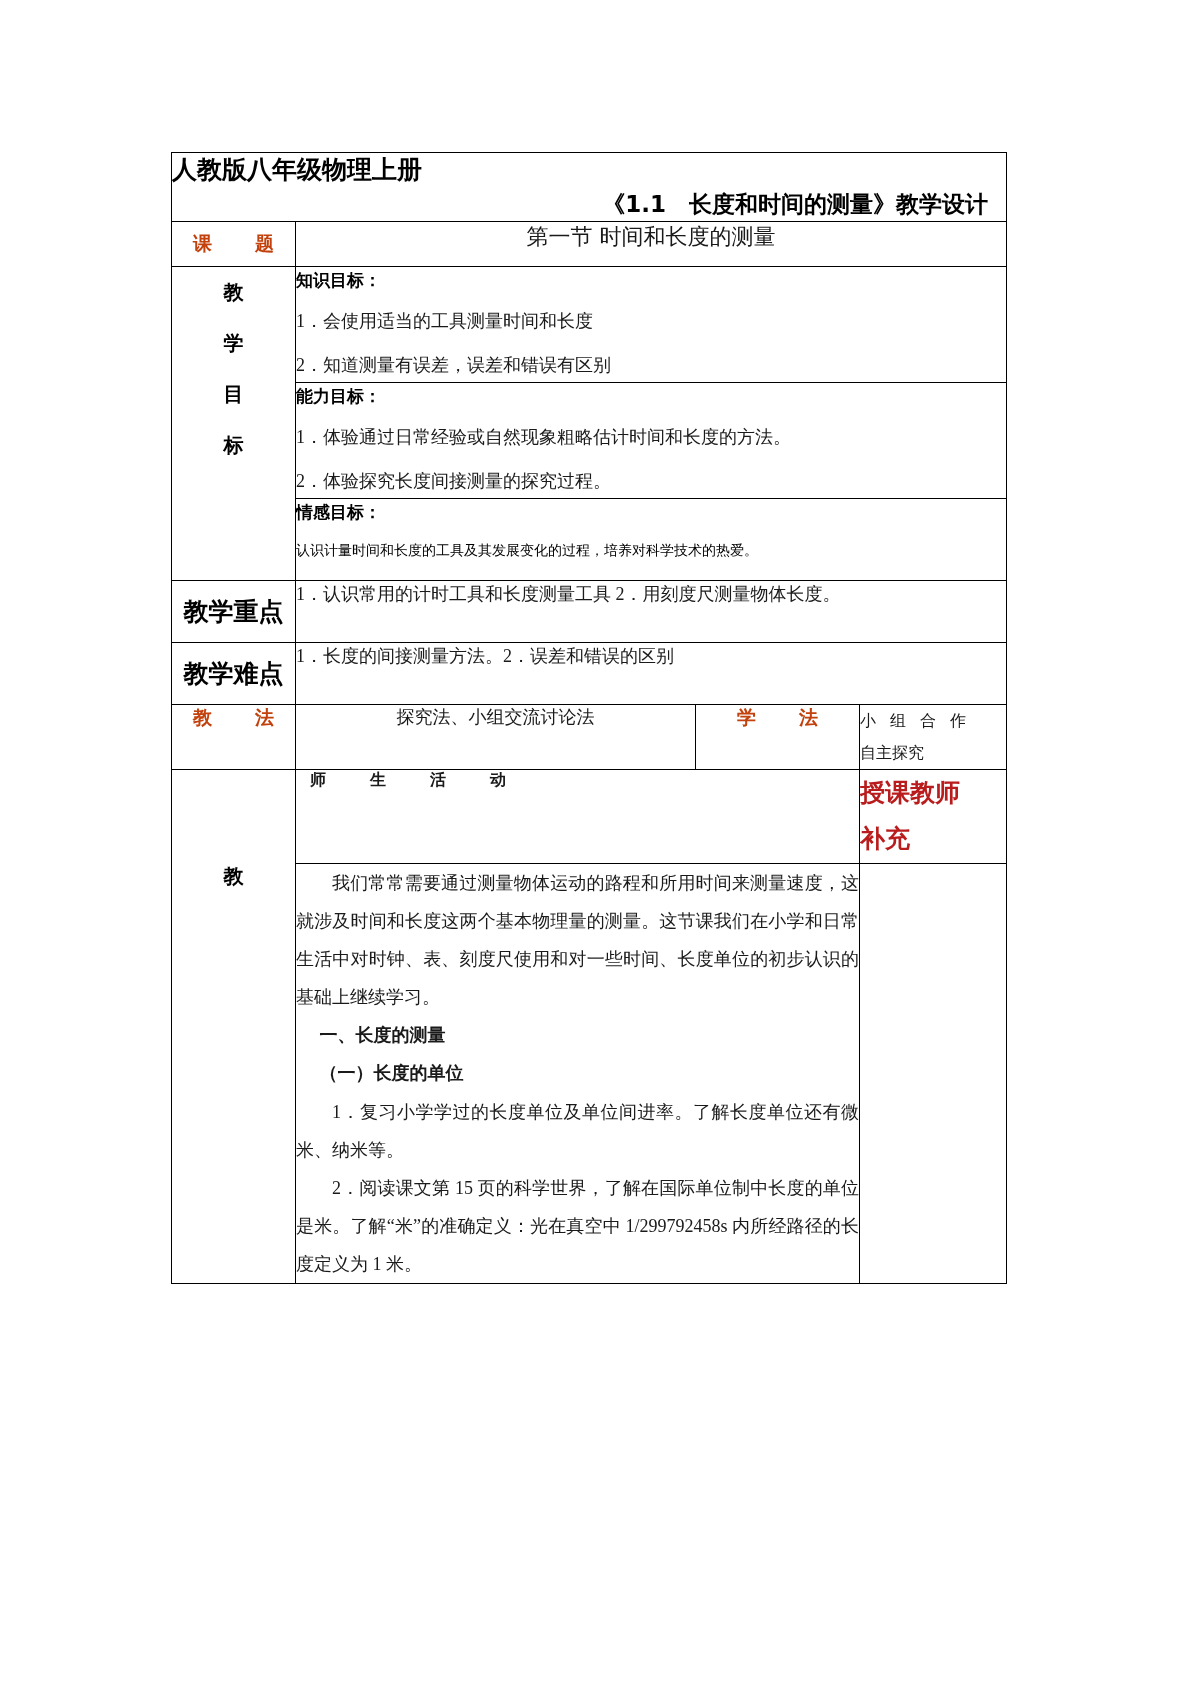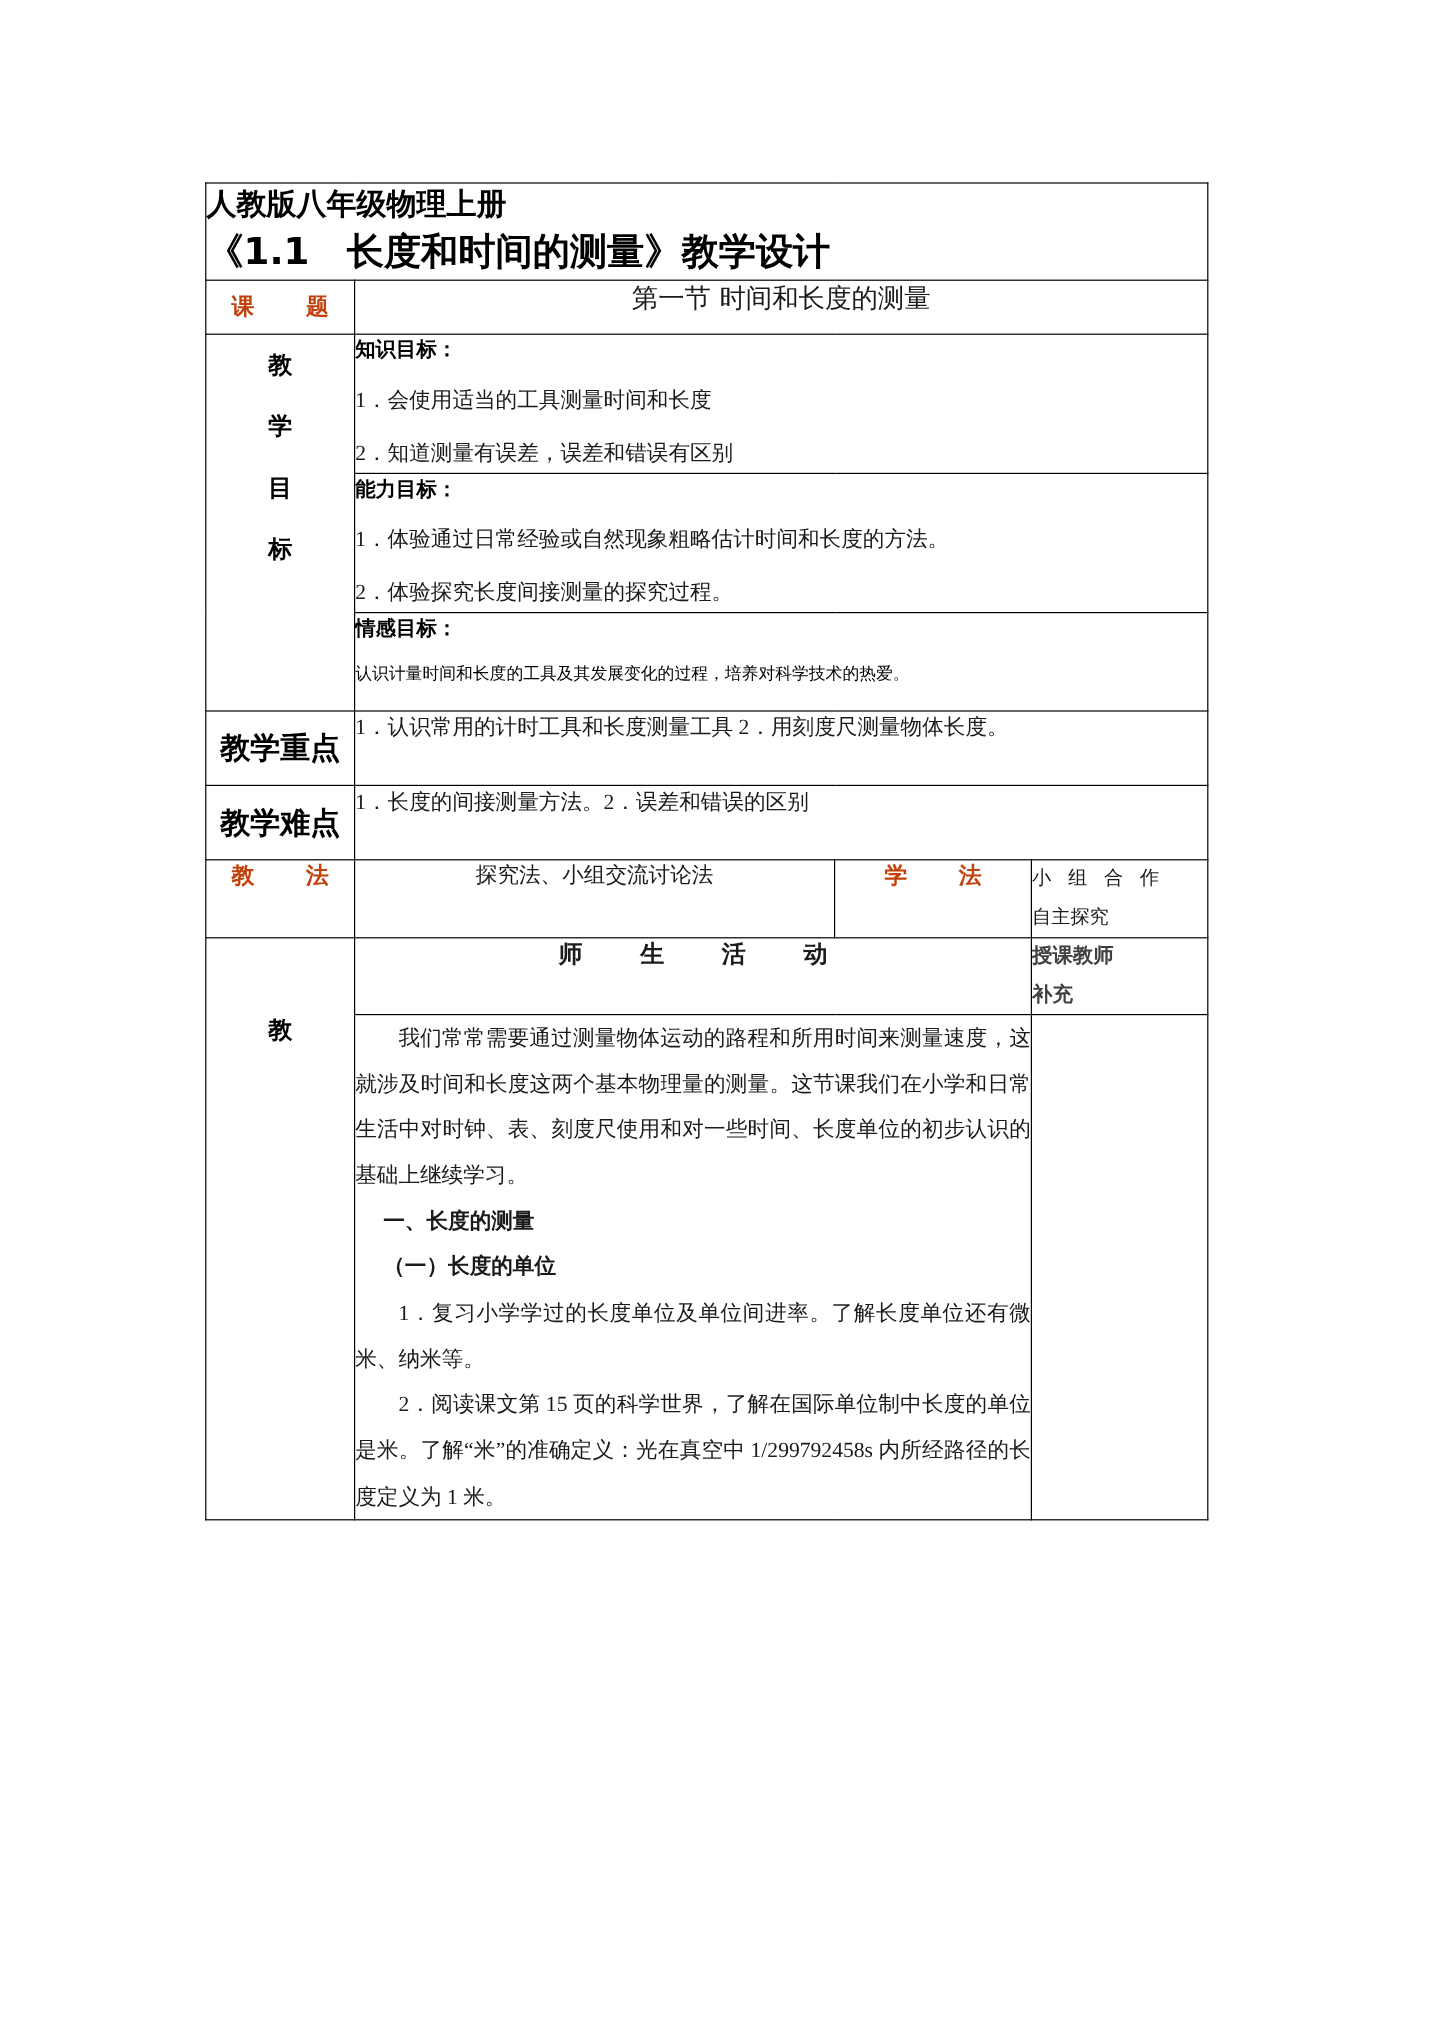--- a/index.html
+++ b/index.html
@@ -49,23 +49,23 @@
     font-family: "DejaVu Sans", "Liberation Sans", sans-serif;
     font-weight: bold;
     font-size: 25px;
     line-height: 1.35;
     letter-spacing: 0px;
     color: #000;
   }
   .lesson-title {
     font-family: "DejaVu Sans", "Liberation Sans", sans-serif;
     font-weight: bold;
-    font-size: 31px;
+    font-size: 23px;
     line-height: 1.5;
-    text-align: left;
+    text-align: right;
     padding-right: 18px;
     color: #000;
   }
 
   
   .lbl {
     font-family: "DejaVu Sans", "Liberation Sans", sans-serif;
     font-weight: bold;
     font-size: 25px;
     text-align: center;
@@ -149,33 +149,33 @@
     text-align: justify;
     text-align-last: left;
     color: #1a1a1a;
   }
   .xuefa-note .sp { letter-spacing: 5px; }
 
   
   .activity-head {
     font-family: Liberation Sans, sans-serif;
     font-weight: bold;
-    font-size: 20px;
-    text-align: center;
+    font-size: 16px;
+    text-align: left;
     letter-spacing: 14px;
     text-indent: 14px;
     padding: 16px 8px 34px 8px;
   }
   .supplement-head {
     font-family: "DejaVu Sans", "Liberation Sans", sans-serif;
     font-weight: bold;
-    font-size: 17px;
+    font-size: 25px;
     line-height: 1.85;
     padding: 12px 8px 10px 12px;
-    color: #404040;
+    color: #b91c1c;
   }
 
   
   .body-label {
     font-family: "DejaVu Sans", "Liberation Sans", sans-serif;
     font-weight: bold;
     font-size: 20px;
     text-align: center;
     padding-top: 120px;
     color: #000;

